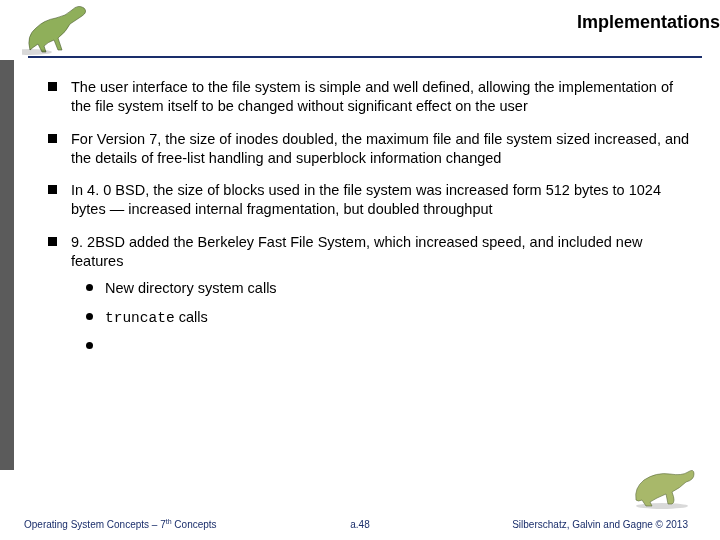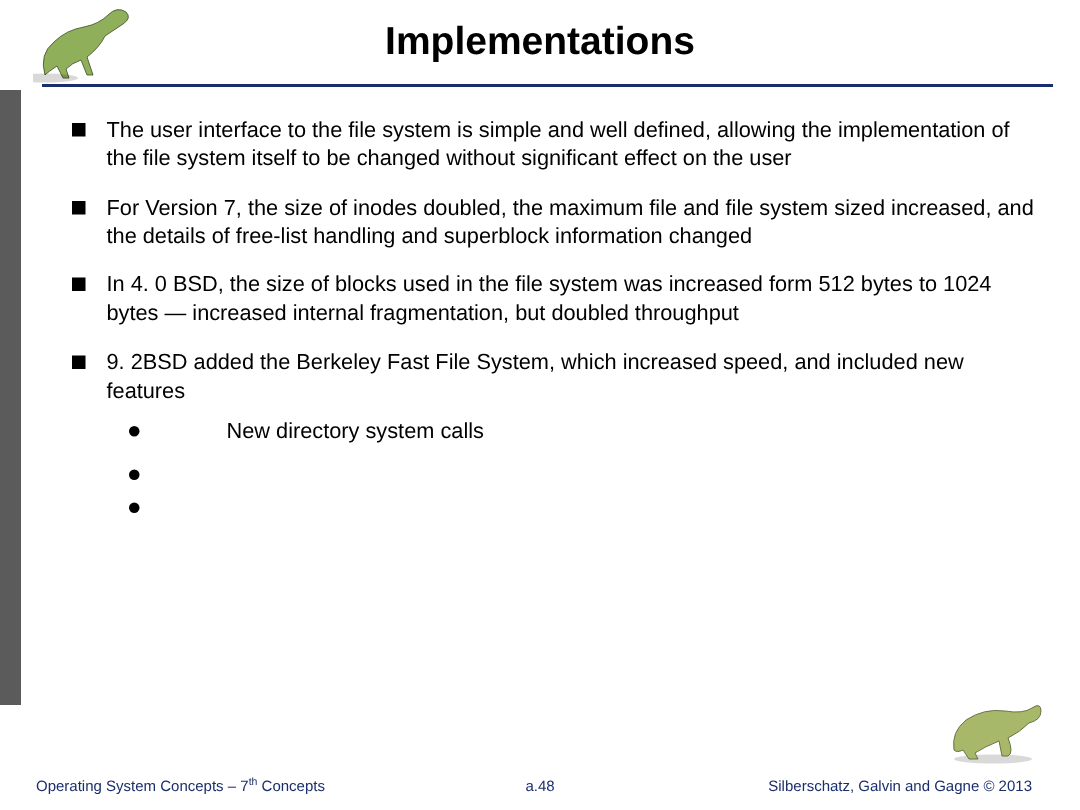--- a/index.html
+++ b/index.html
@@ -23,22 +23,22 @@
     width: 14px;
     height: 410px;
     background: #5b5b5b;
   }
   .header {
     position: relative;
     height: 62px;
     padding-top: 12px;
   }
   .title {
-    text-align: center;
-    font-size: 26px;
+    text-align: right;
+    font-size: 18px;
     font-weight: bold;
     color: #000;
     font-family: "Trebuchet MS", Arial, sans-serif;
   }
   .title-rule {
     position: absolute;
     left: 28px;
     right: 18px;
     bottom: 4px;
     height: 0;
@@ -84,21 +84,20 @@
     color: #000;
   }
   .sublist {
     margin-left: 38px;
     margin-top: 6px;
   }
   .bullet-2 {
     margin-bottom: 10px;
     display: flex;
     align-items: flex-start;
-    gap: 46px;
   }
   .dot {
     width: 7px;
     height: 7px;
     border-radius: 50%;
     background: #000;
     flex: 0 0 7px;
     margin-top: 5px;
     margin-right: 12px;
   }
@@ -166,20 +165,21 @@
       <div class="bt">9. 2BSD added the Berkeley Fast File System, which increased speed, and included new features</div>
     </div>
 
     <div class="sublist">
       <div class="bullet-2">
         <div class="dot"></div>
         <div class="bt">New directory system calls</div>
       </div>
       <div class="bullet-2">
         <div class="dot"></div>
+        <div class="bt"><span class="mono">truncate</span><span> calls</span></div>
       </div>
       <div class="bullet-2">
         <div class="dot"></div>
       </div>
     </div>
   </div>
 
   <svg class="dino-bottom" viewBox="0 0 64 46">
     <ellipse cx="30" cy="42" rx="26" ry="3" fill="rgba(0,0,0,0.15)"></ellipse>
     <path d="M4 36 Q2 24 12 16 Q24 8 38 10 Q50 12 56 8 Q62 4 62 10 Q62 16 54 18 Q48 24 40 28 Q44 38 40 40 L36 40 L34 30 Q24 34 18 38 L20 42 L14 42 L10 36 Q6 38 4 36 Z" fill="#a8b86a"></path>

